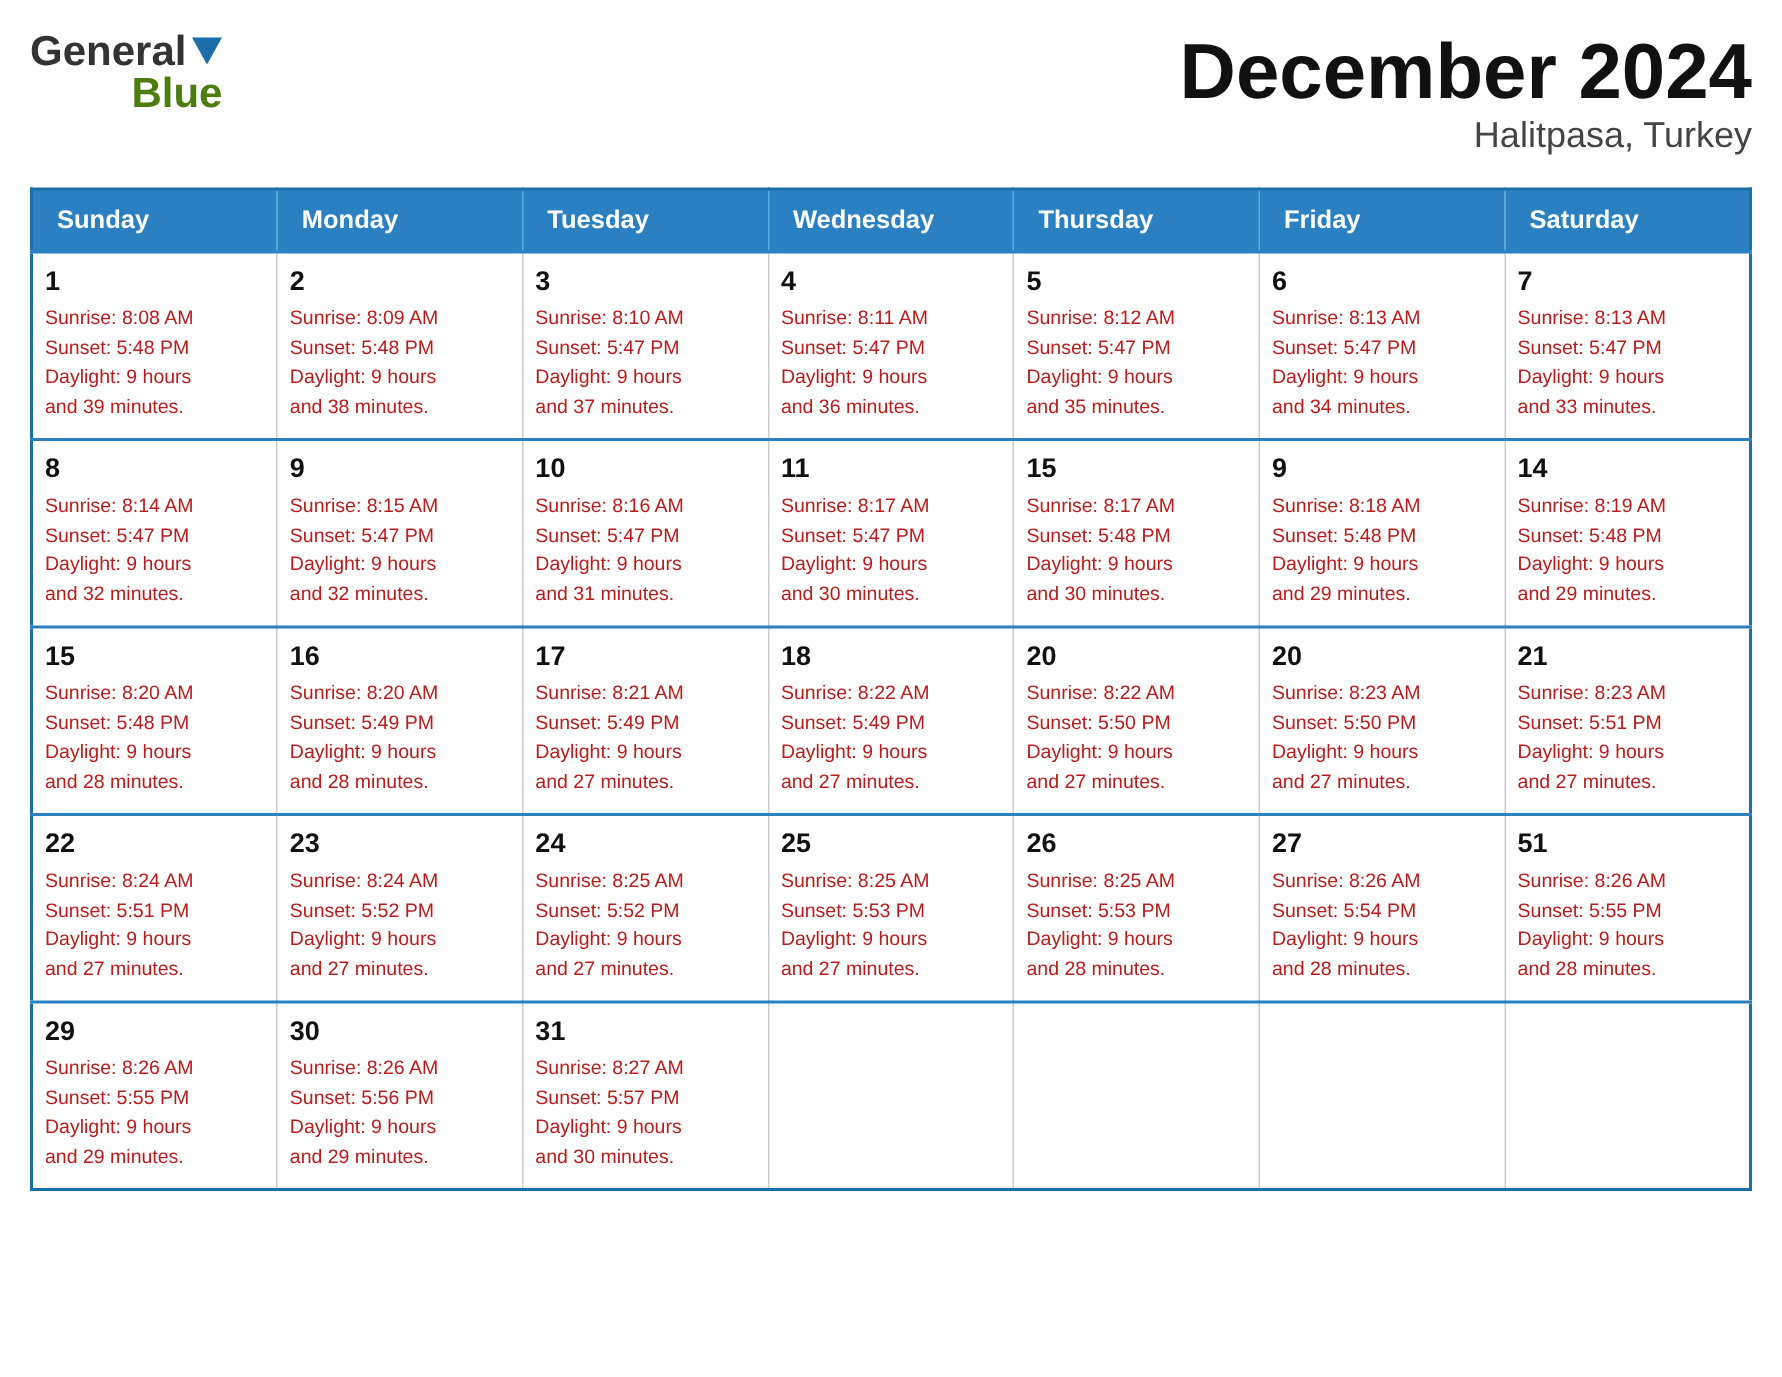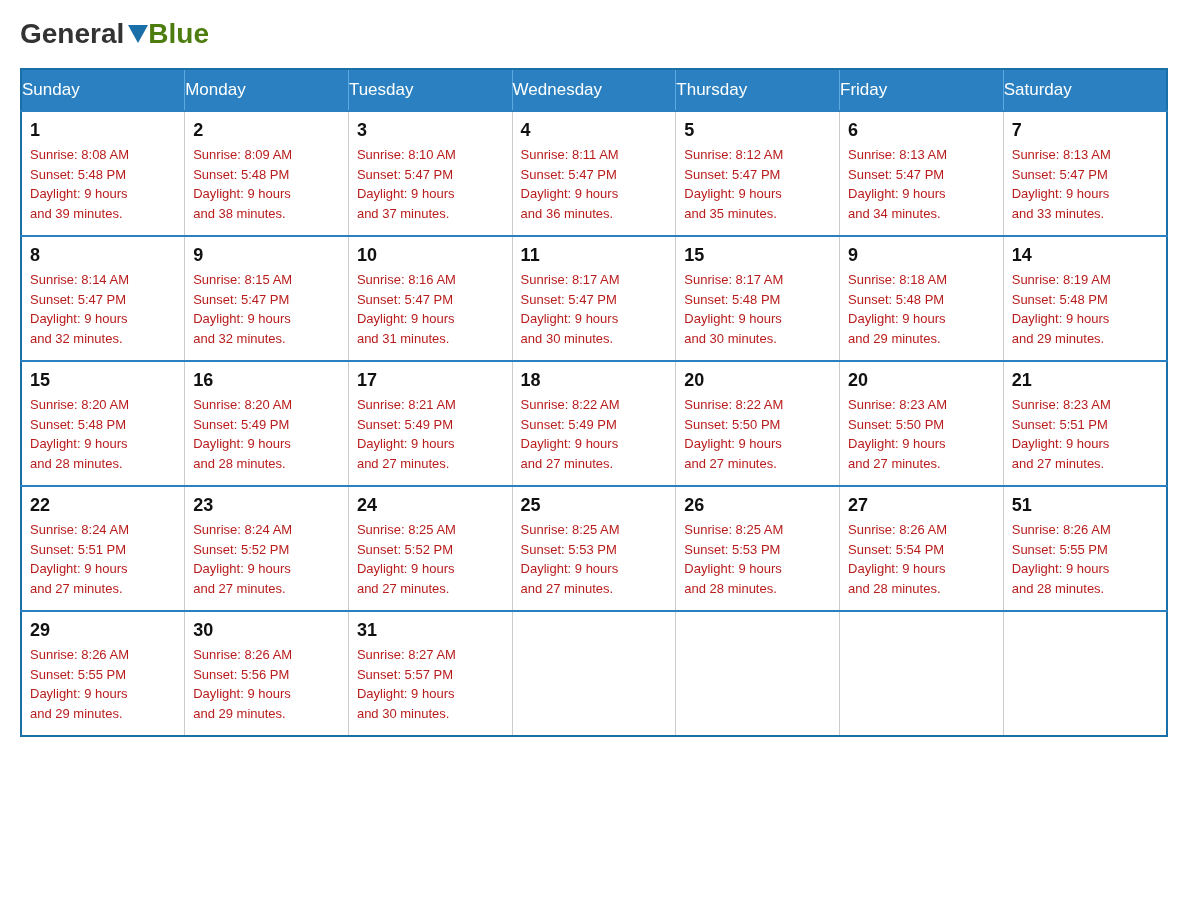--- a/index.html
+++ b/index.html
@@ -11,21 +11,21 @@
       min-height: 918px;
     }
     .header {
       display: flex;
       justify-content: space-between;
       align-items: flex-start;
       margin-bottom: 20px;
     }
     .logo {
       display: flex;
-      flex-direction: row;
+      flex-direction: column;
       align-items: flex-end;
     }
     .logo-general {
       font-size: 28px;
       font-weight: bold;
       color: #333;
       line-height: 1;
     }
     .logo-blue {
       font-size: 28px;
@@ -62,22 +62,22 @@
       width: 100%;
       border-collapse: collapse;
       border: 2px solid #1a6fa8;
     }
     .calendar thead tr {
       background-color: #2a80c0;
     }
     .calendar thead th {
       color: #fff;
       font-size: 17px;
-      font-weight: normal;
-      padding: 10px 0;
+      font-weight: bold;
+      padding: 10px 16px;
       text-align: left;
       border-right: 1px solid #5aaae0;
       width: calc(100% / 7);
     }
     .calendar thead th:last-child {
       border-right: none;
       margin-top: 48px;
     }
     .calendar tbody tr {
       border-top: 2px solid #2a80c0;
@@ -110,20 +110,24 @@
 </head>
 <body>
 
 <div class="header">
   <div class="logo">
     <div style="display:flex; align-items:center; gap:4px;">
       <span class="logo-general">General</span>
       <span class="logo-triangle"></span>
     </div>
     <span class="logo-blue">Blue</span>
+  </div>
+  <div class="title-block">
+    <h1>December 2024</h1>
+    <h2>Halitpasa, Turkey</h2>
   </div>
 </div>
 
 <table class="calendar">
   <thead>
     <tr>
     <th>Sunday</th>
         <th>Monday</th>
         <th>Tuesday</th>
         <th>Wednesday</th>

